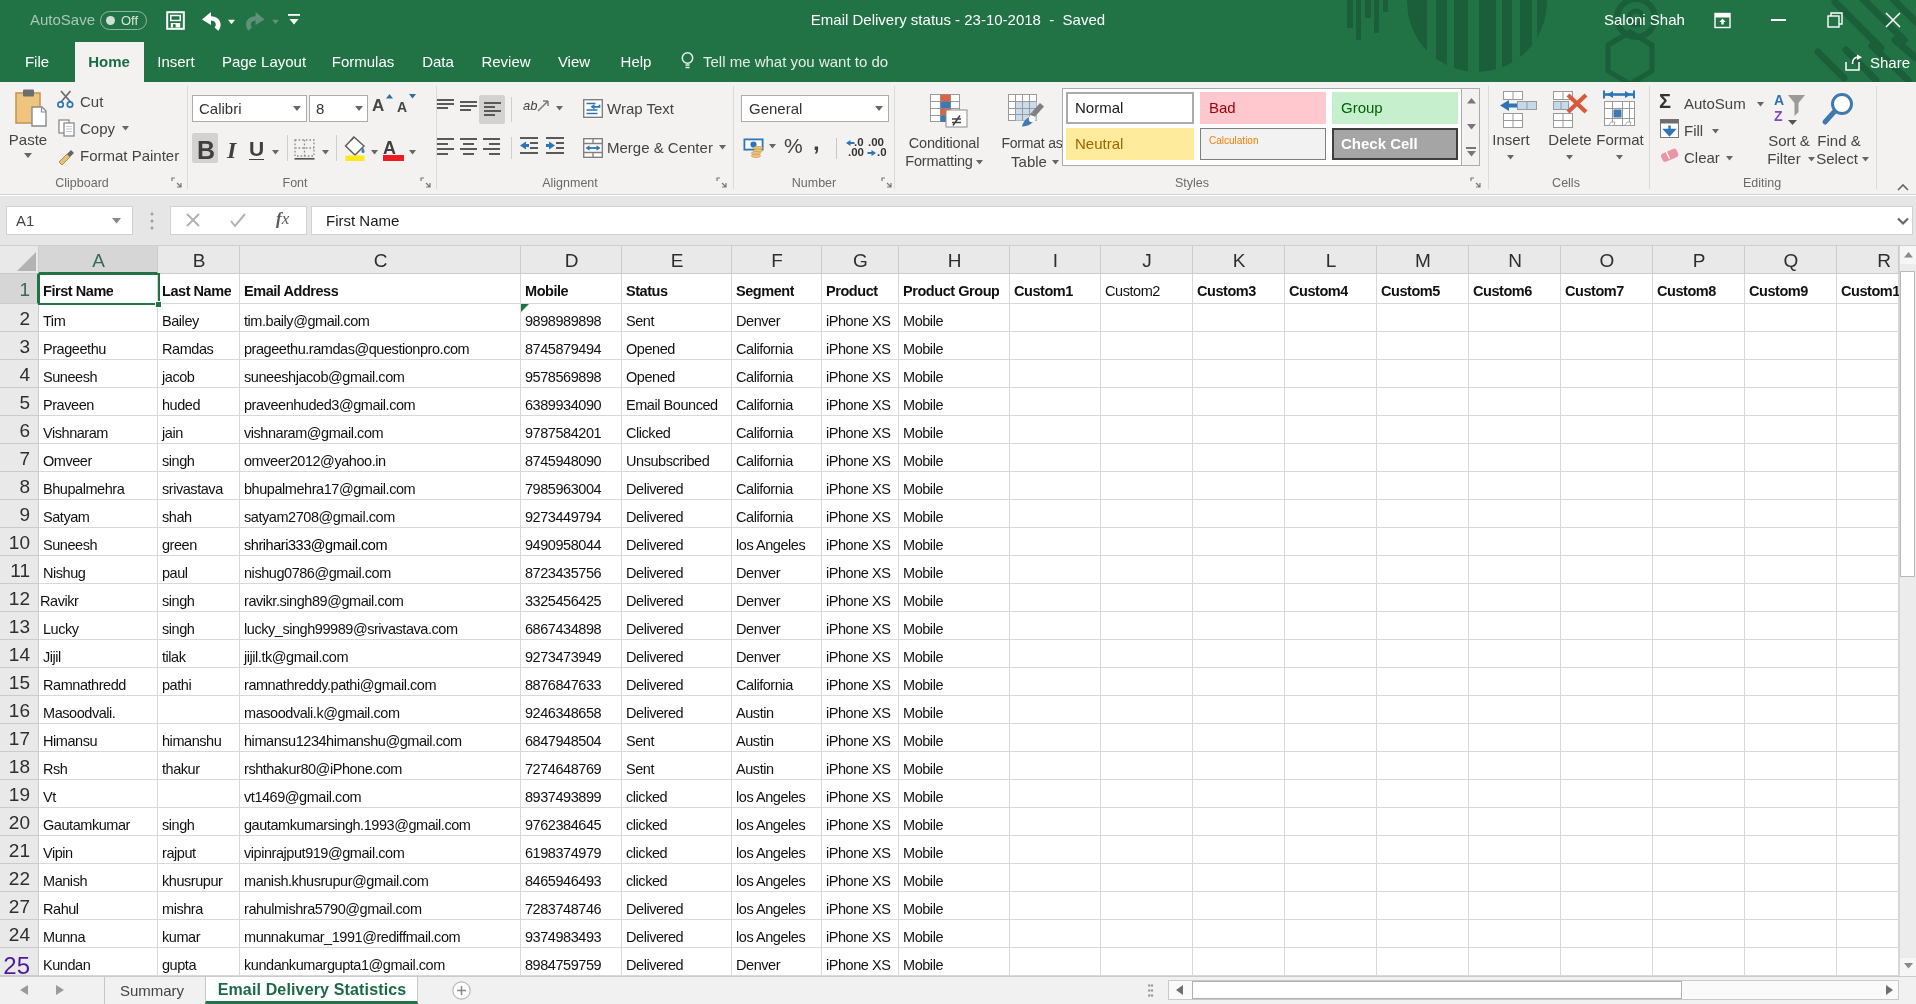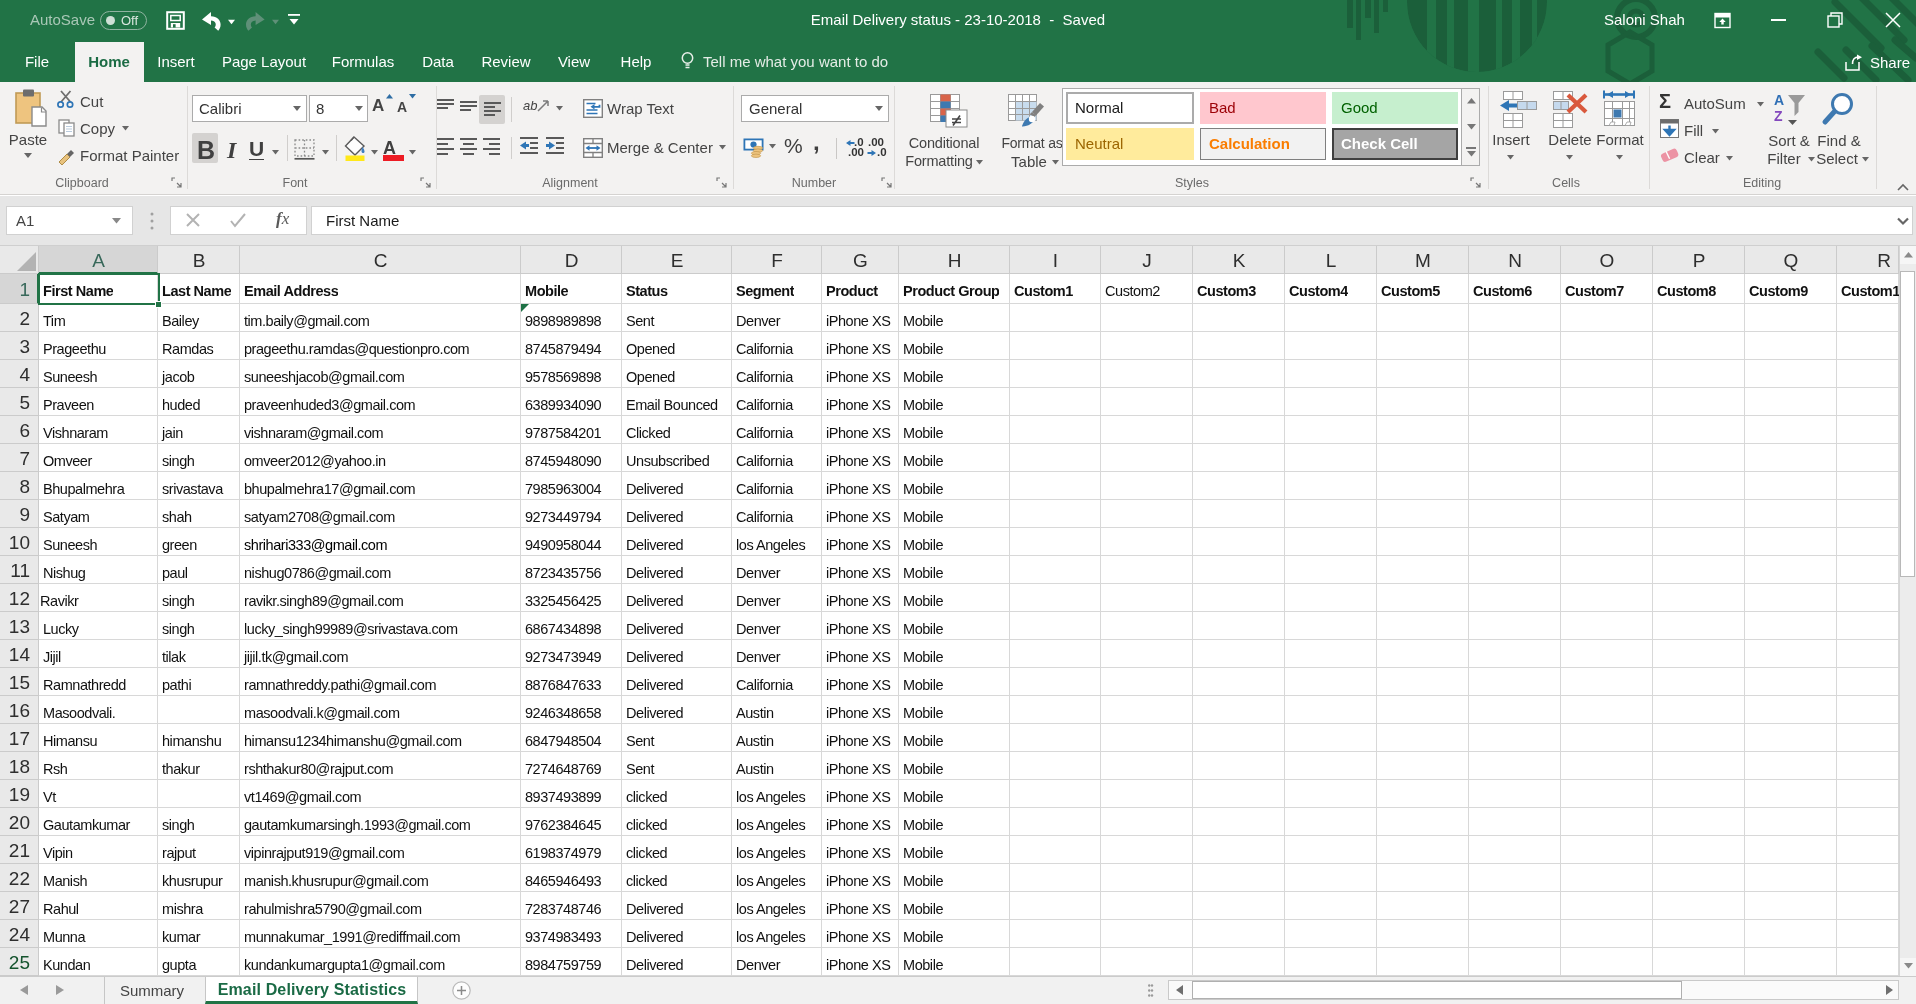--- a/index.html
+++ b/index.html
@@ -333,25 +333,25 @@
 <div class="tx" style="left:1029px;top:153px;transform:translateX(-50%);color:#444;font-size:15px">Table</div>
 <svg class="ab" style="left:1052px;top:160px" width="8" height="5" viewBox="0 0 8 5">
     <path d="M0 0 h7 l-3.5 4.5 z" fill="#666"></path>
   </svg>
 <div class="ab" style="left:1062px;top:88px;width:400px;height:78px;background:#fff;border:1px solid #ababab"></div>
 <div class="ab" style="left:1066px;top:92px;width:128px;height:32px;background:#fff;border:2px solid #ababab"></div>
 <div class="tx" style="left:1075px;top:99.0px;color:#1a1a1a;font-size:15px;font-weight:normal">Normal</div>
 <div class="ab" style="left:1200px;top:92px;width:126px;height:32px;background:#ffc7ce;border:1px solid #ffc7ce"></div>
 <div class="tx" style="left:1209px;top:99.0px;color:#9c0006;font-size:15px;font-weight:normal">Bad</div>
 <div class="ab" style="left:1332px;top:92px;width:126px;height:32px;background:#c6efce;border:1px solid #c6efce"></div>
-<div class="tx" style="left:1341px;top:99.0px;color:#006100;font-size:15px;font-weight:normal">Good</div>
+<div class="tx" style="left:1341px;top:99.0px;color:#006100;font-size:15px;font-weight:normal">Group</div>
 <div class="ab" style="left:1066px;top:128px;width:128px;height:32px;background:#ffeb9c;border:1px solid #ffeb9c"></div>
 <div class="tx" style="left:1075px;top:135.0px;color:#9c6500;font-size:15px;font-weight:normal">Neutral</div>
 <div class="ab" style="left:1200px;top:128px;width:126px;height:32px;background:#f2f2f2;border:1px solid #7f7f7f"></div>
-<div class="tx" style="left:1209px;top:135.0px;color:#fa7d00;font-size:15px;font-weight:bold">Calculation</div>
+<div class="tx" style="left:1209px;top:135.0px;color:#fa7d00;font-size:10px;font-weight:normal">Calculation</div>
 <div class="ab" style="left:1332px;top:128px;width:126px;height:32px;background:#a5a5a5;border:2px solid #3f3f3f"></div>
 <div class="tx" style="left:1341px;top:135.0px;color:#ffffff;font-size:15px;font-weight:bold">Check Cell</div>
 <div class="ab" style="left:1462px;top:88px;width:18px;height:78px;background:#f3f2f1;border:1px solid #ababab;border-left:none"></div>
 <svg class="ab" style="left:1467px;top:98px" width="9" height="6" viewBox="0 0 9 6">
     <path d="M4.5 0 L9 5.5 H0 z" fill="#777"></path>
   </svg>
 <svg class="ab" style="left:1467px;top:124px" width="9" height="6" viewBox="0 0 9 6">
     <path d="M0 0 h9 l-4.5 5.5 z" fill="#777"></path>
   </svg>
 <div class="ab" style="left:1466px;top:147px;width:10px;height:1.6px;background:#777"></div>
@@ -555,21 +555,21 @@
 <div class="tx" style="left:30px;top:812px;transform:translateX(-100%);color:#2e2e2e;font-size:19px">20</div>
 <div class="ab" style="left:0;top:836px;width:39px;height:28px;background:#e9e9e9;border-right:1px solid #cbcbcb;border-bottom:1px solid #cbcbcb"></div>
 <div class="tx" style="left:30px;top:840px;transform:translateX(-100%);color:#2e2e2e;font-size:19px">21</div>
 <div class="ab" style="left:0;top:864px;width:39px;height:28px;background:#e9e9e9;border-right:1px solid #cbcbcb;border-bottom:1px solid #cbcbcb"></div>
 <div class="tx" style="left:30px;top:868px;transform:translateX(-100%);color:#2e2e2e;font-size:19px">22</div>
 <div class="ab" style="left:0;top:892px;width:39px;height:28px;background:#e9e9e9;border-right:1px solid #cbcbcb;border-bottom:1px solid #cbcbcb"></div>
 <div class="tx" style="left:30px;top:896px;transform:translateX(-100%);color:#2e2e2e;font-size:19px">27</div>
 <div class="ab" style="left:0;top:920px;width:39px;height:28px;background:#e9e9e9;border-right:1px solid #cbcbcb;border-bottom:1px solid #cbcbcb"></div>
 <div class="tx" style="left:30px;top:924px;transform:translateX(-100%);color:#2e2e2e;font-size:19px">24</div>
 <div class="ab" style="left:0;top:948px;width:39px;height:28px;background:#e9e9e9;border-right:1px solid #cbcbcb;border-bottom:1px solid #cbcbcb"></div>
-<div class="tx" style="left:30px;top:952px;transform:translateX(-100%);color:#14532d;font-size:19px">25</div>
+<div class="tx" style="left:30px;top:952px;transform:translateX(-100%);color:#4c1d95;font-size:24px">25</div>
 <div class="ab" style="left:157px;top:274px;width:1px;height:702px;background:#d8d8d8"></div>
 <div class="ab" style="left:239px;top:274px;width:1px;height:702px;background:#d8d8d8"></div>
 <div class="ab" style="left:520px;top:274px;width:1px;height:702px;background:#d8d8d8"></div>
 <div class="ab" style="left:621px;top:274px;width:1px;height:702px;background:#d8d8d8"></div>
 <div class="ab" style="left:731px;top:274px;width:1px;height:702px;background:#d8d8d8"></div>
 <div class="ab" style="left:821px;top:274px;width:1px;height:702px;background:#d8d8d8"></div>
 <div class="ab" style="left:898px;top:274px;width:1px;height:702px;background:#d8d8d8"></div>
 <div class="ab" style="left:1009px;top:274px;width:1px;height:702px;background:#d8d8d8"></div>
 <div class="ab" style="left:1100px;top:274px;width:1px;height:702px;background:#d8d8d8"></div>
 <div class="ab" style="left:1192px;top:274px;width:1px;height:702px;background:#d8d8d8"></div>
@@ -746,21 +746,21 @@
 <div class="tx" style="left:43px;top:733px;color:#111;font-size:14.5px;letter-spacing:-0.45px">Himansu</div>
 <div class="tx" style="left:162px;top:733px;color:#111;font-size:14.5px;letter-spacing:-0.45px">himanshu</div>
 <div class="tx" style="left:244px;top:733px;color:#111;font-size:14.5px;letter-spacing:-0.45px">himansu1234himanshu@gmail.com</div>
 <div class="tx" style="left:525px;top:733px;color:#111;font-size:14.5px;letter-spacing:-0.45px">6847948504</div>
 <div class="tx" style="left:626px;top:733px;color:#111;font-size:14.5px;letter-spacing:-0.45px">Sent</div>
 <div class="tx" style="left:736px;top:733px;color:#111;font-size:14.5px;letter-spacing:-0.45px">Austin</div>
 <div class="tx" style="left:826px;top:733px;color:#111;font-size:14.5px;letter-spacing:-0.45px">iPhone XS</div>
 <div class="tx" style="left:903px;top:733px;color:#111;font-size:14.5px;letter-spacing:-0.45px">Mobile</div>
 <div class="tx" style="left:43px;top:761px;color:#111;font-size:14.5px;letter-spacing:-0.45px">Rsh</div>
 <div class="tx" style="left:162px;top:761px;color:#111;font-size:14.5px;letter-spacing:-0.45px">thakur</div>
-<div class="tx" style="left:244px;top:761px;color:#111;font-size:14.5px;letter-spacing:-0.45px">rshthakur80@rajput.com</div>
+<div class="tx" style="left:244px;top:761px;color:#111;font-size:14.5px;letter-spacing:-0.45px">rshthakur80@iPhone.com</div>
 <div class="tx" style="left:525px;top:761px;color:#111;font-size:14.5px;letter-spacing:-0.45px">7274648769</div>
 <div class="tx" style="left:626px;top:761px;color:#111;font-size:14.5px;letter-spacing:-0.45px">Sent</div>
 <div class="tx" style="left:736px;top:761px;color:#111;font-size:14.5px;letter-spacing:-0.45px">Austin</div>
 <div class="tx" style="left:826px;top:761px;color:#111;font-size:14.5px;letter-spacing:-0.45px">iPhone XS</div>
 <div class="tx" style="left:903px;top:761px;color:#111;font-size:14.5px;letter-spacing:-0.45px">Mobile</div>
 <div class="tx" style="left:43px;top:789px;color:#111;font-size:14.5px;letter-spacing:-0.45px">Vt</div>
 <div class="tx" style="left:244px;top:789px;color:#111;font-size:14.5px;letter-spacing:-0.45px">vt1469@gmail.com</div>
 <div class="tx" style="left:525px;top:789px;color:#111;font-size:14.5px;letter-spacing:-0.45px">8937493899</div>
 <div class="tx" style="left:626px;top:789px;color:#111;font-size:14.5px;letter-spacing:-0.45px">clicked</div>
 <div class="tx" style="left:736px;top:789px;color:#111;font-size:14.5px;letter-spacing:-0.45px">los Angeles</div>

